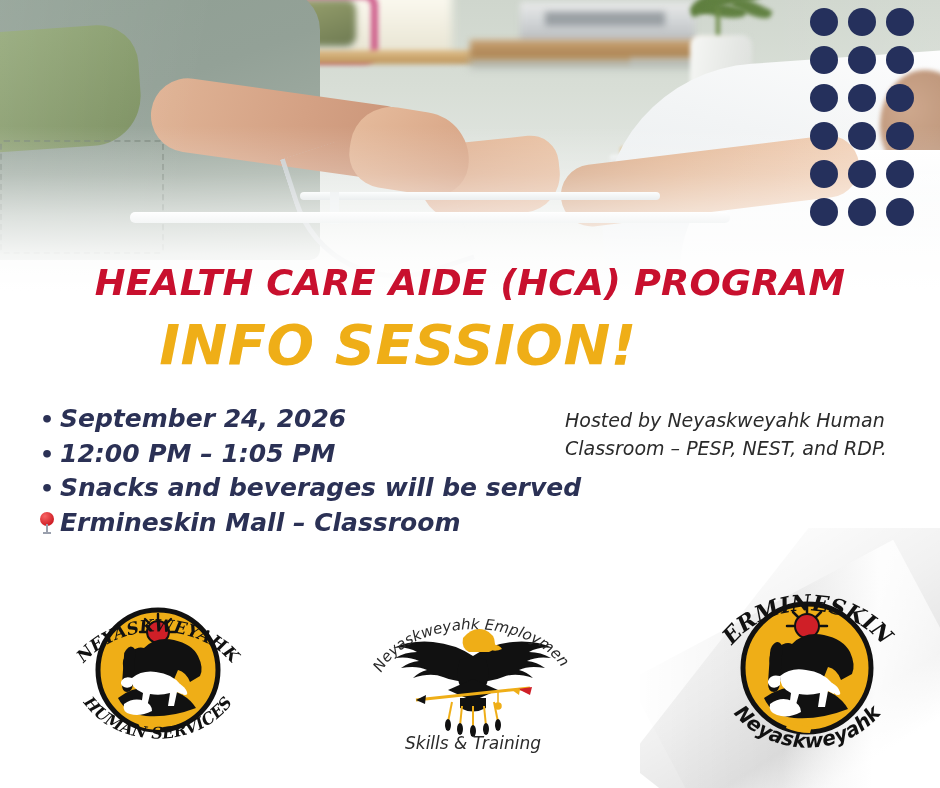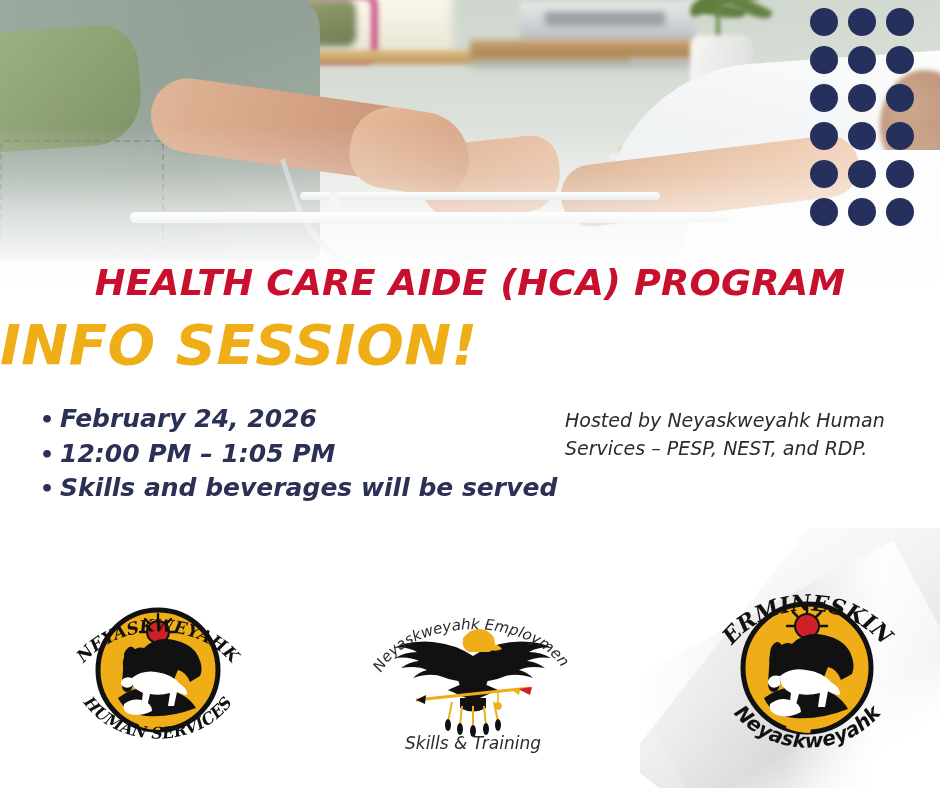--- a/index.html
+++ b/index.html
@@ -314,21 +314,21 @@
     letter-spacing: .2px;
     color: #C8102E;
     transform: scaleX(1.02);
     z-index: 7;
     text-shadow: 0 1px 0 rgba(255,255,255,.35);
   }
   .title-sub {
     position: absolute;
     left: 0; top: 312px;
     width: 796px;
-    text-align: left;
+    text-align: center;
     font-family: "DejaVu Sans", sans-serif;
     font-weight: 700;
     font-size: 56px;
     letter-spacing: .5px;
     color: #EFAE17;
     z-index: 7;
   }
 
   
   .details {
@@ -519,37 +519,46 @@
     <span class="dot"></span>
   </div>
 
   <div class="title-main">HEALTH CARE AIDE (HCA) PROGRAM</div>
   <div class="title-sub">INFO SESSION!</div>
 
   <div class="details">
 
     <div class="detail-row">
       <span class="bullet-mark">•</span>
-      <span>February 24, 2026</span>
+      <span>September 24, 2026</span>
     </div>
 
     <div class="detail-row">
       <span class="bullet-mark">•</span>
       <span> 12:00 PM – 1:05 PM</span>
     </div>
 
     <div class="detail-row">
       <span class="bullet-mark">•</span>
-      <span>Skills and beverages will be served</span>
-    </div>
-
+      <span>Snacks and beverages will be served</span>
+    </div>
+
+    <div class="detail-row pin-row">
+      <span class="bullet-mark">
+        <span class="pin">
+          <span class="ball"></span>
+          <span class="needle"></span>
+        </span>
+      </span>
+      <span>Ermineskin Mall – Classroom</span>
+    </div>
 
   </div>
 
-  <div class="hosted">Hosted by Neyaskweyahk Human Services – PESP, NEST, and RDP.</div>
+  <div class="hosted">Hosted by Neyaskweyahk Human Classroom – PESP, NEST, and RDP.</div>
 
   <div class="curl">
     <div class="curl-band"></div>
     <div class="curl-band2"></div>
   </div>
 
   <div class="logos">
 
     <div class="logo logo-hs">
       <svg viewBox="0 0 220 170" xmlns="http://www.w3.org/2000/svg">

